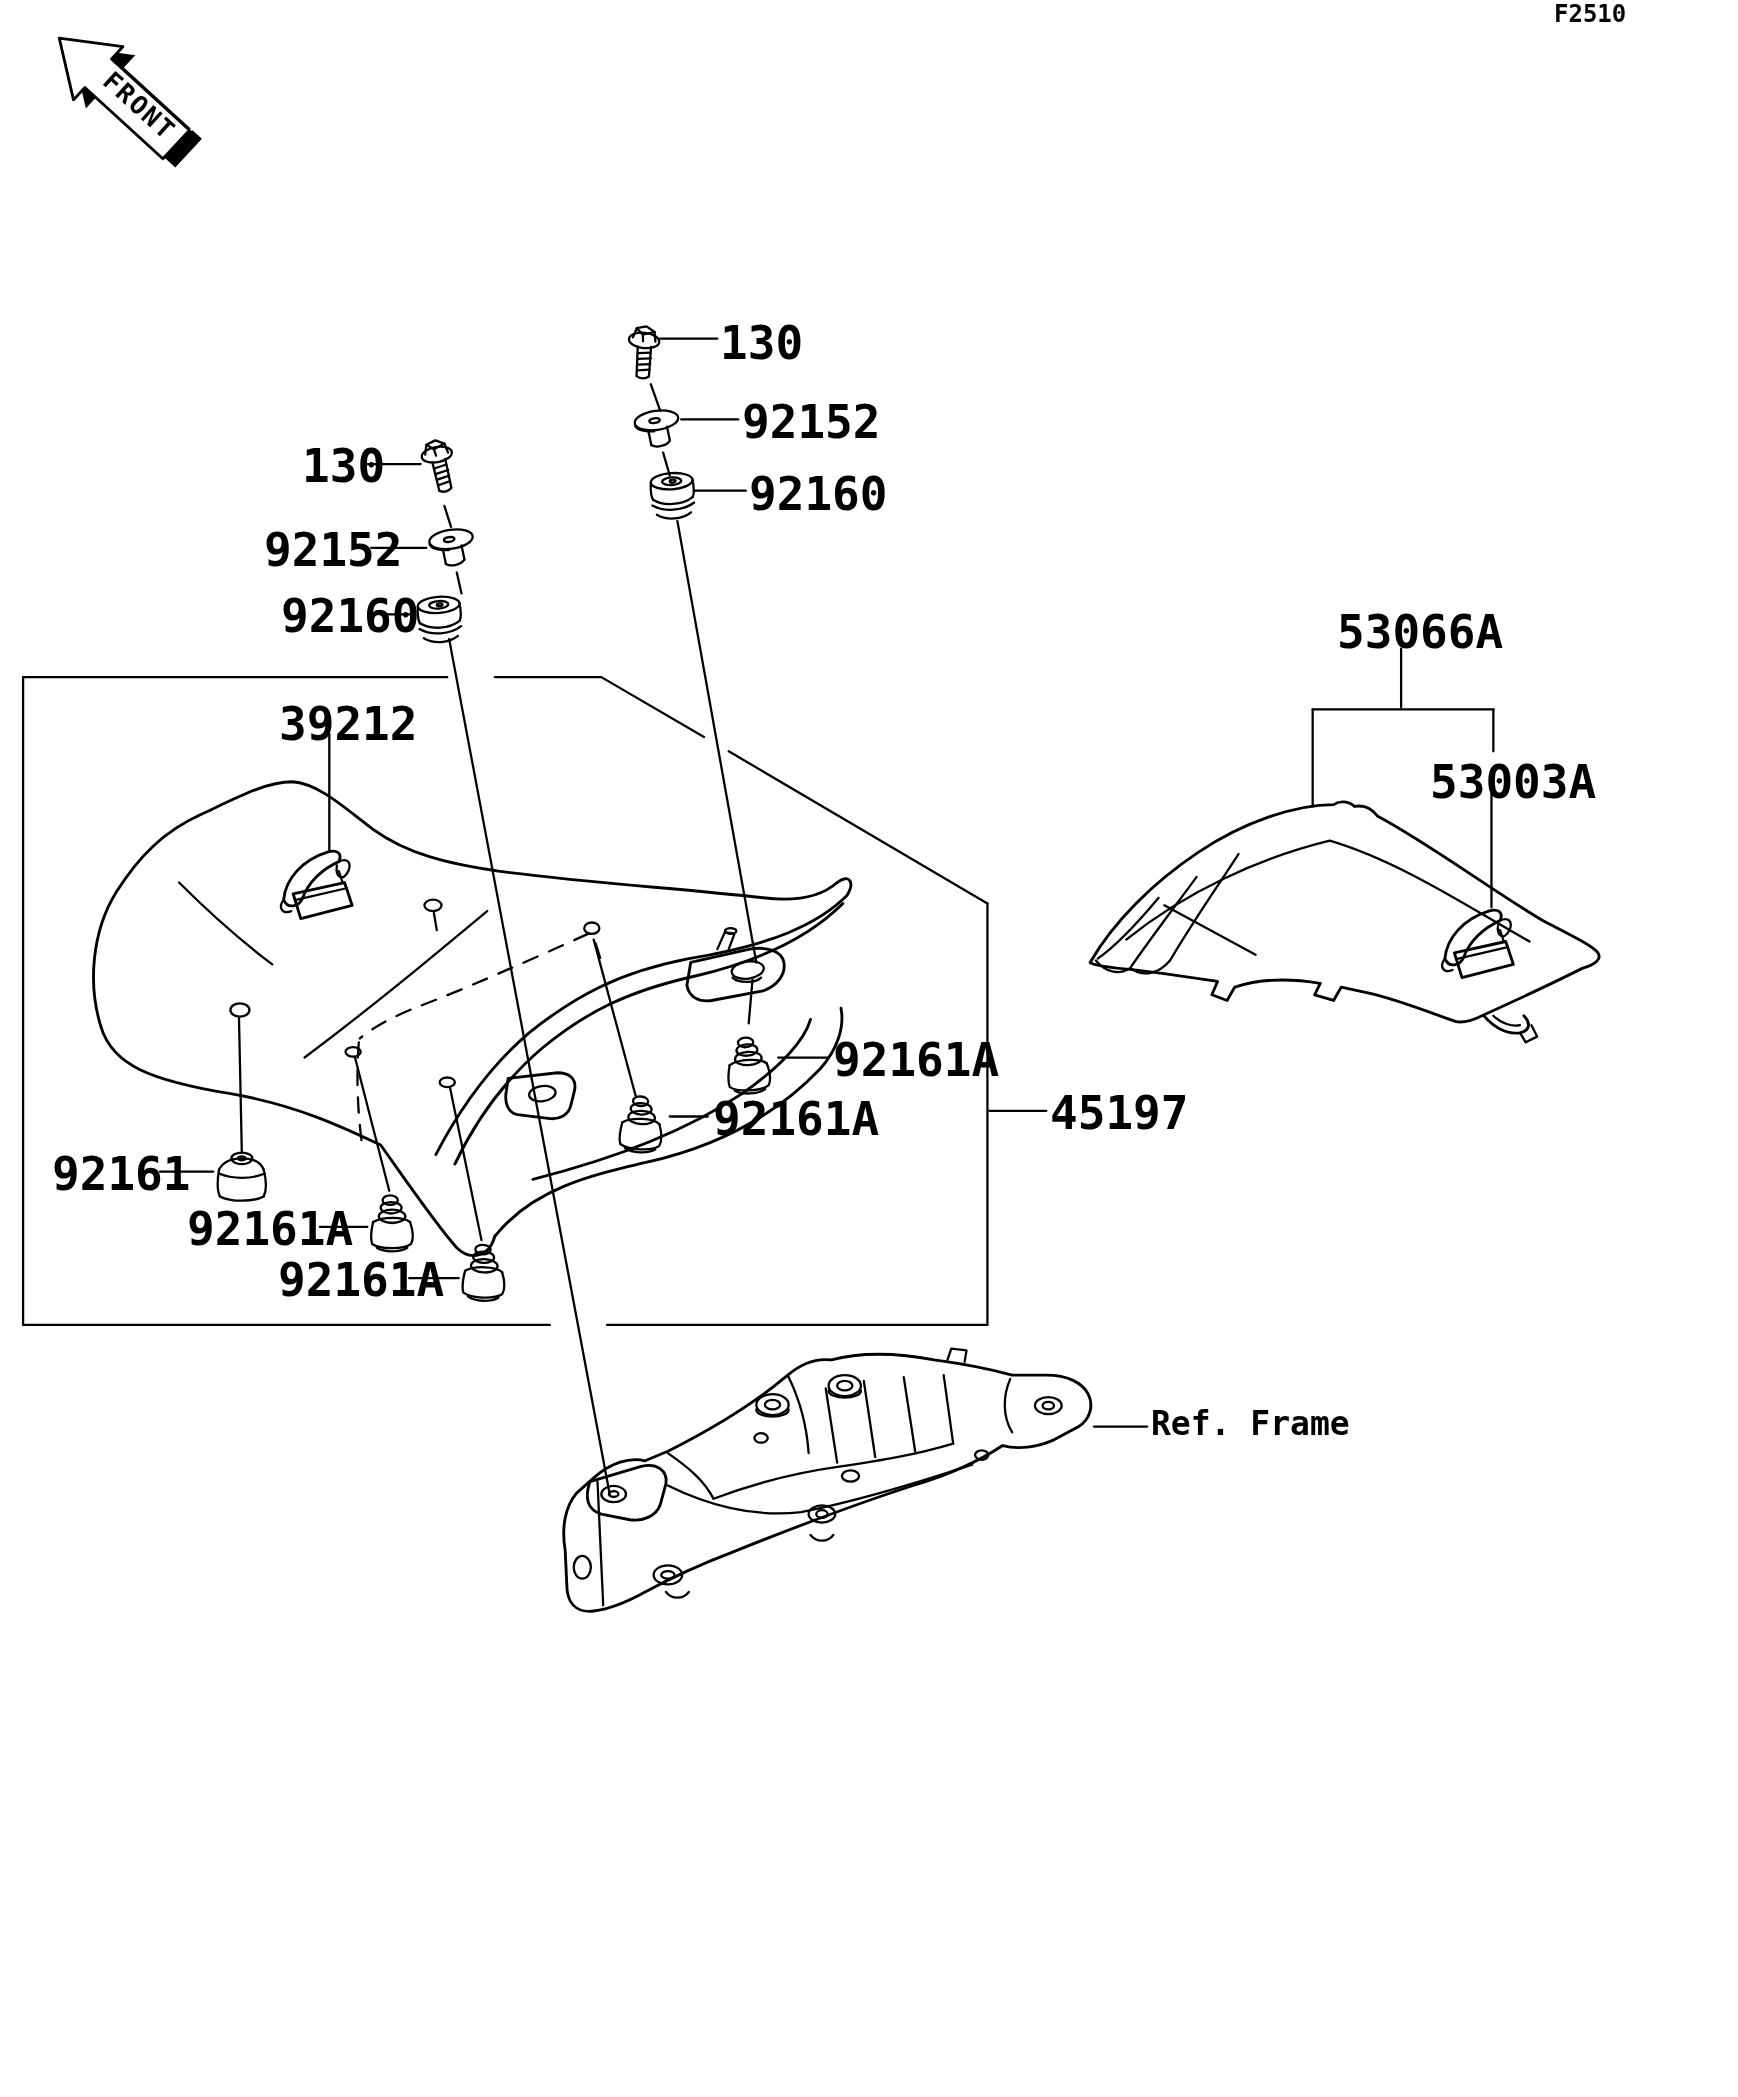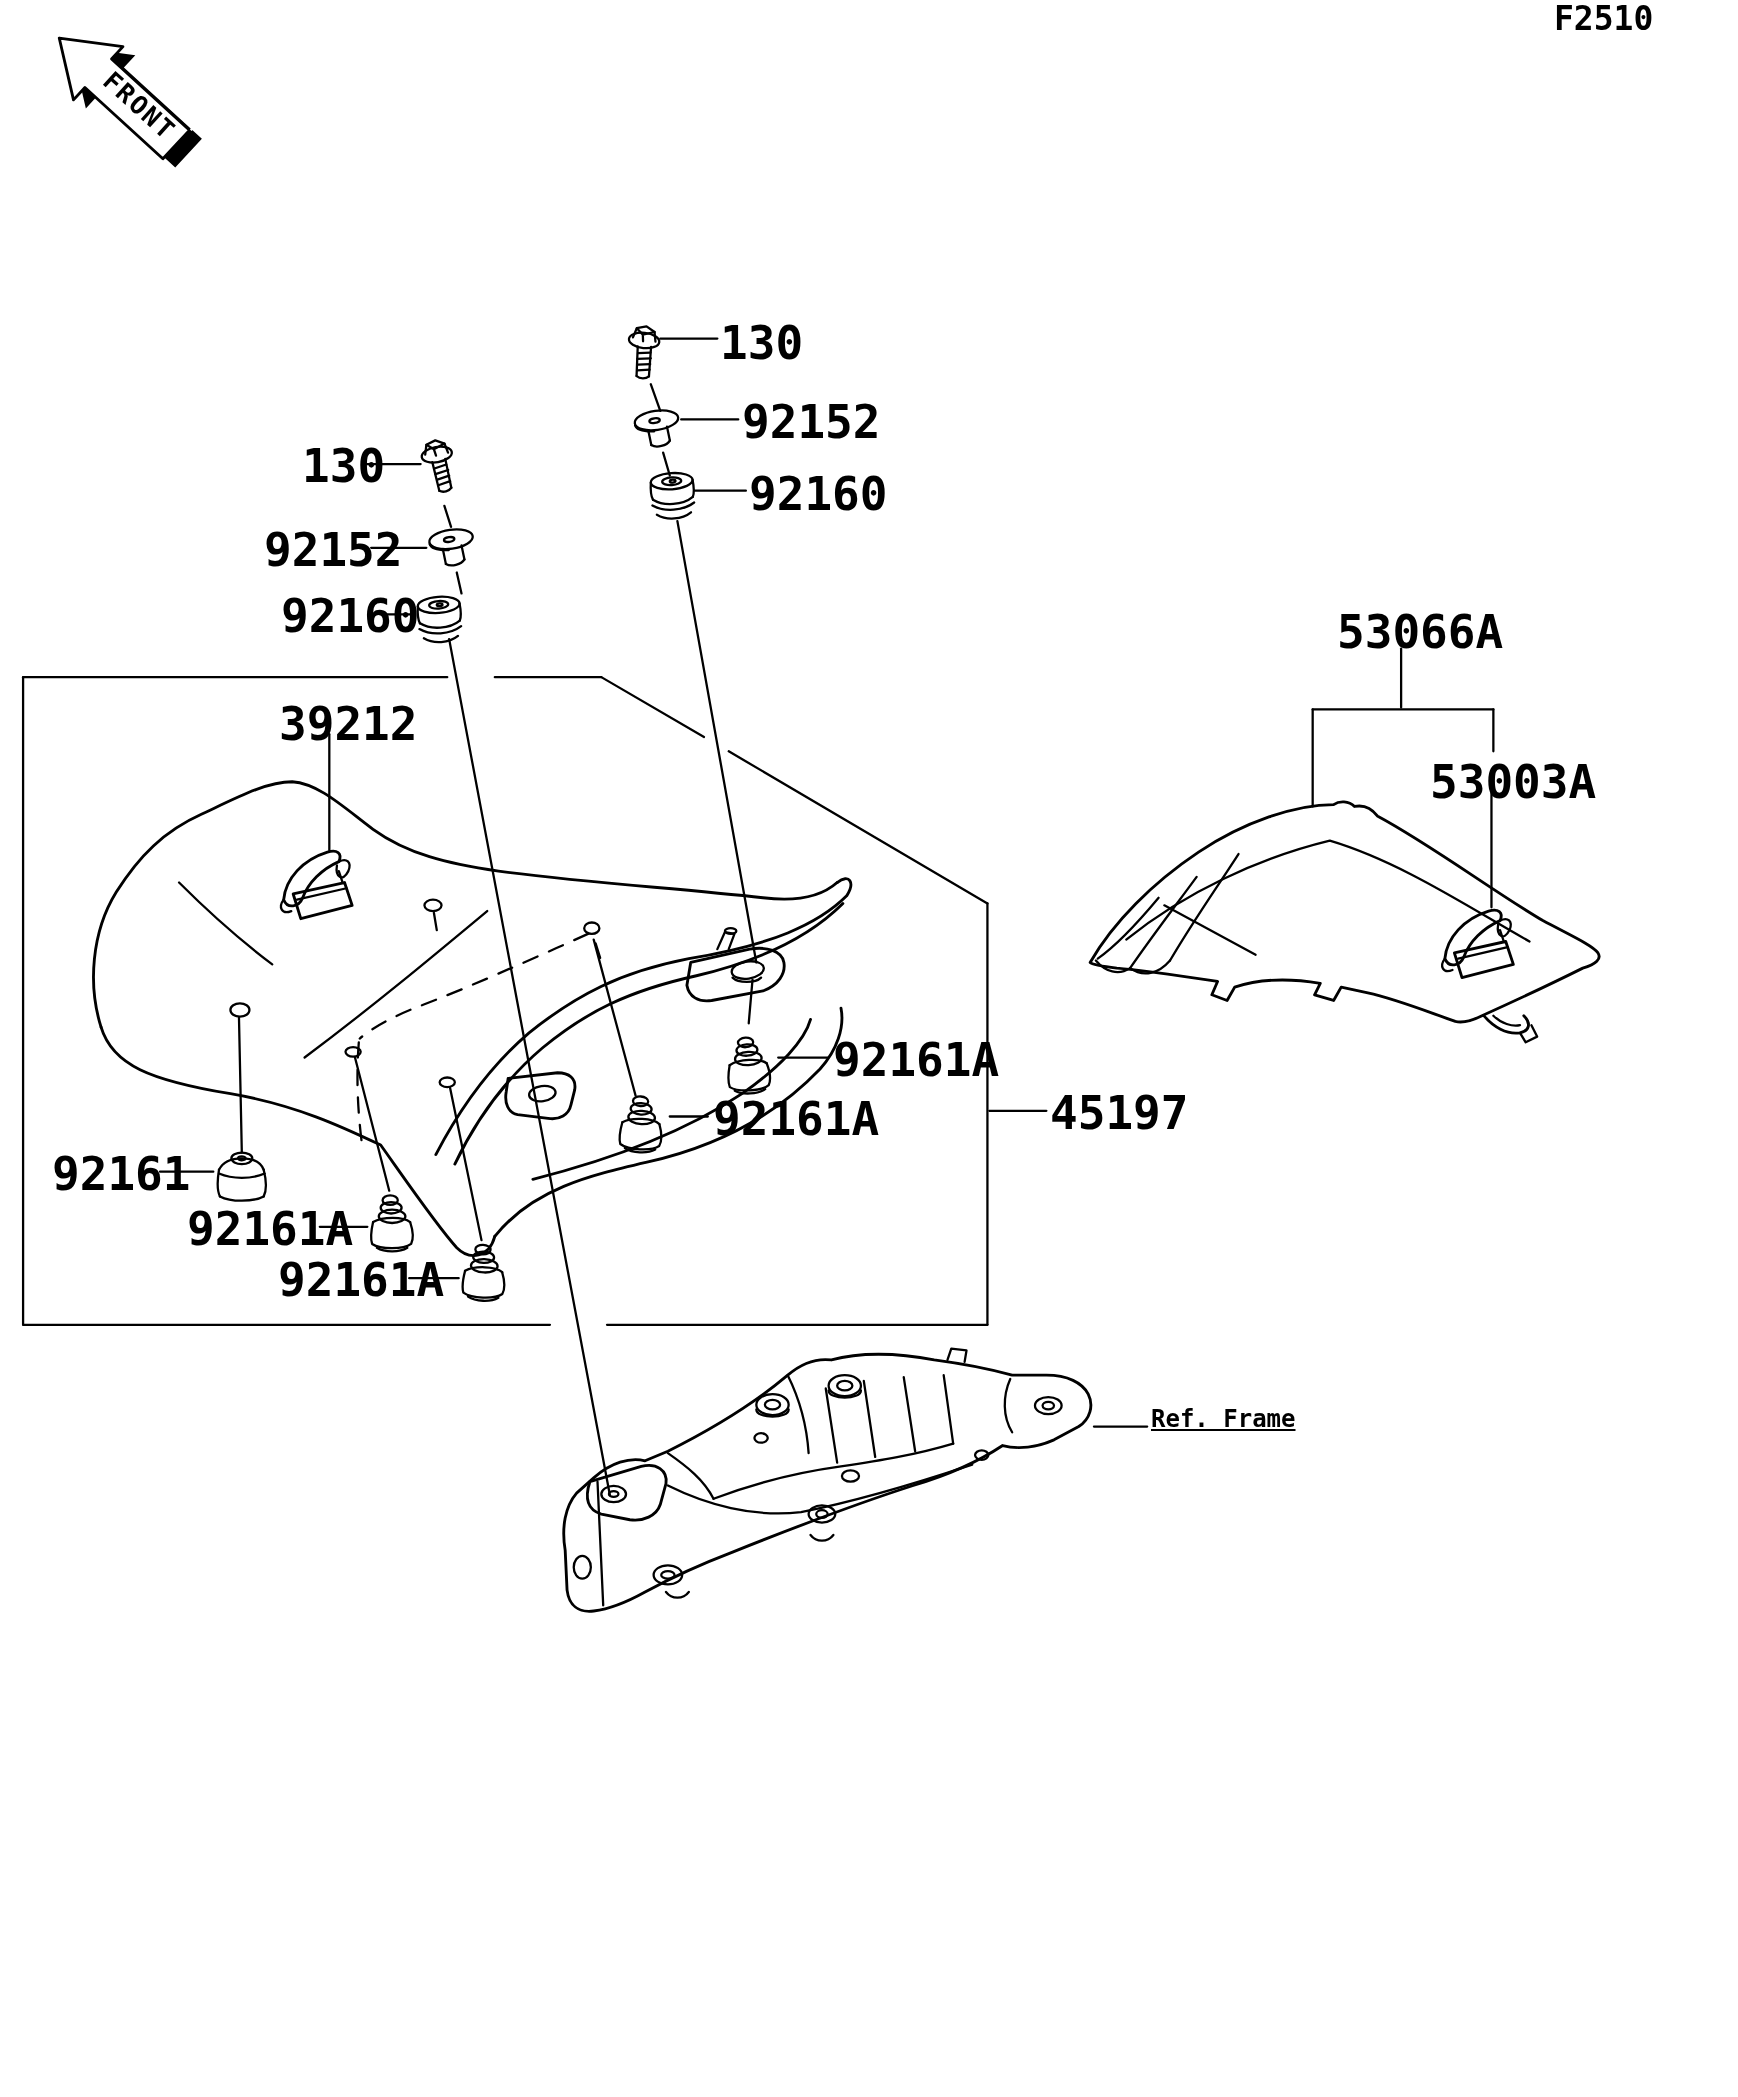--- a/index.html
+++ b/index.html
@@ -1,21 +1,21 @@
 <!DOCTYPE html>
 <html style="font-size:15px"><head>
 <meta charset="utf-8">
 <style>
   html,body{margin:0;padding:0;background:#fff;}
   #stage{position:relative;width:1739px;height:2097px;background:#ffffff;overflow:hidden;
          font-family:"DejaVu Sans Mono","Liberation Mono",monospace;}
   #art{position:absolute;left:0;top:0;}
   .part-label{position:absolute;font-family:"DejaVu Sans Mono","Liberation Mono",monospace;
               font-weight:700;font-size:46px;line-height:1;color:#000;white-space:pre;}
-  #figcode{position:absolute;left:1554px;top:1.9px;font-weight:700;font-size:33px;line-height:1;color:#000;}
+  #figcode{position:absolute;left:1554px;top:1.9px;font-weight:700;font-size:24px;line-height:1;color:#000;}
   svg{display:block;}
   .ln{fill:none;stroke:#000;stroke-width:3;stroke-linecap:round;stroke-linejoin:round;}
   .thin{stroke-width:2.4;}
   .dash{stroke-dasharray:16 13;}
 </style>
 </head>
 <body>
 
 <div id="stage">
 
@@ -267,17 +267,17 @@
       <div class="part-label" style="left: 281px; top: 593px;">92160</div>
       <div class="part-label" style="left: 279px; top: 701px;">39212</div>
       <div class="part-label" style="left: 1337px; top: 609px;">53066A</div>
       <div class="part-label" style="left: 1430px; top: 759px;">53003A</div>
       <div class="part-label" style="left: 833px; top: 1037px;">92161A</div>
       <div class="part-label" style="left: 713px; top: 1096px;">92161A</div>
       <div class="part-label" style="left: 1050px; top: 1090px;">45197</div>
       <div class="part-label" style="left: 52px; top: 1151px;">92161</div>
       <div class="part-label" style="left: 187px; top: 1206px;">92161A</div>
       <div class="part-label" style="left: 278px; top: 1257px;">92161A</div>
-      <div class="part-label" style="left: 1151px; top: 1407px; font-size: 24px; text-decoration: underline;">Ref. Frame</div>
+      <div class="part-label" style="left: 1151px; top: 1407px; font-size: 33px;">Ref. Frame</div>
     </div>
 
 </div>
 
 
 </body></html>

